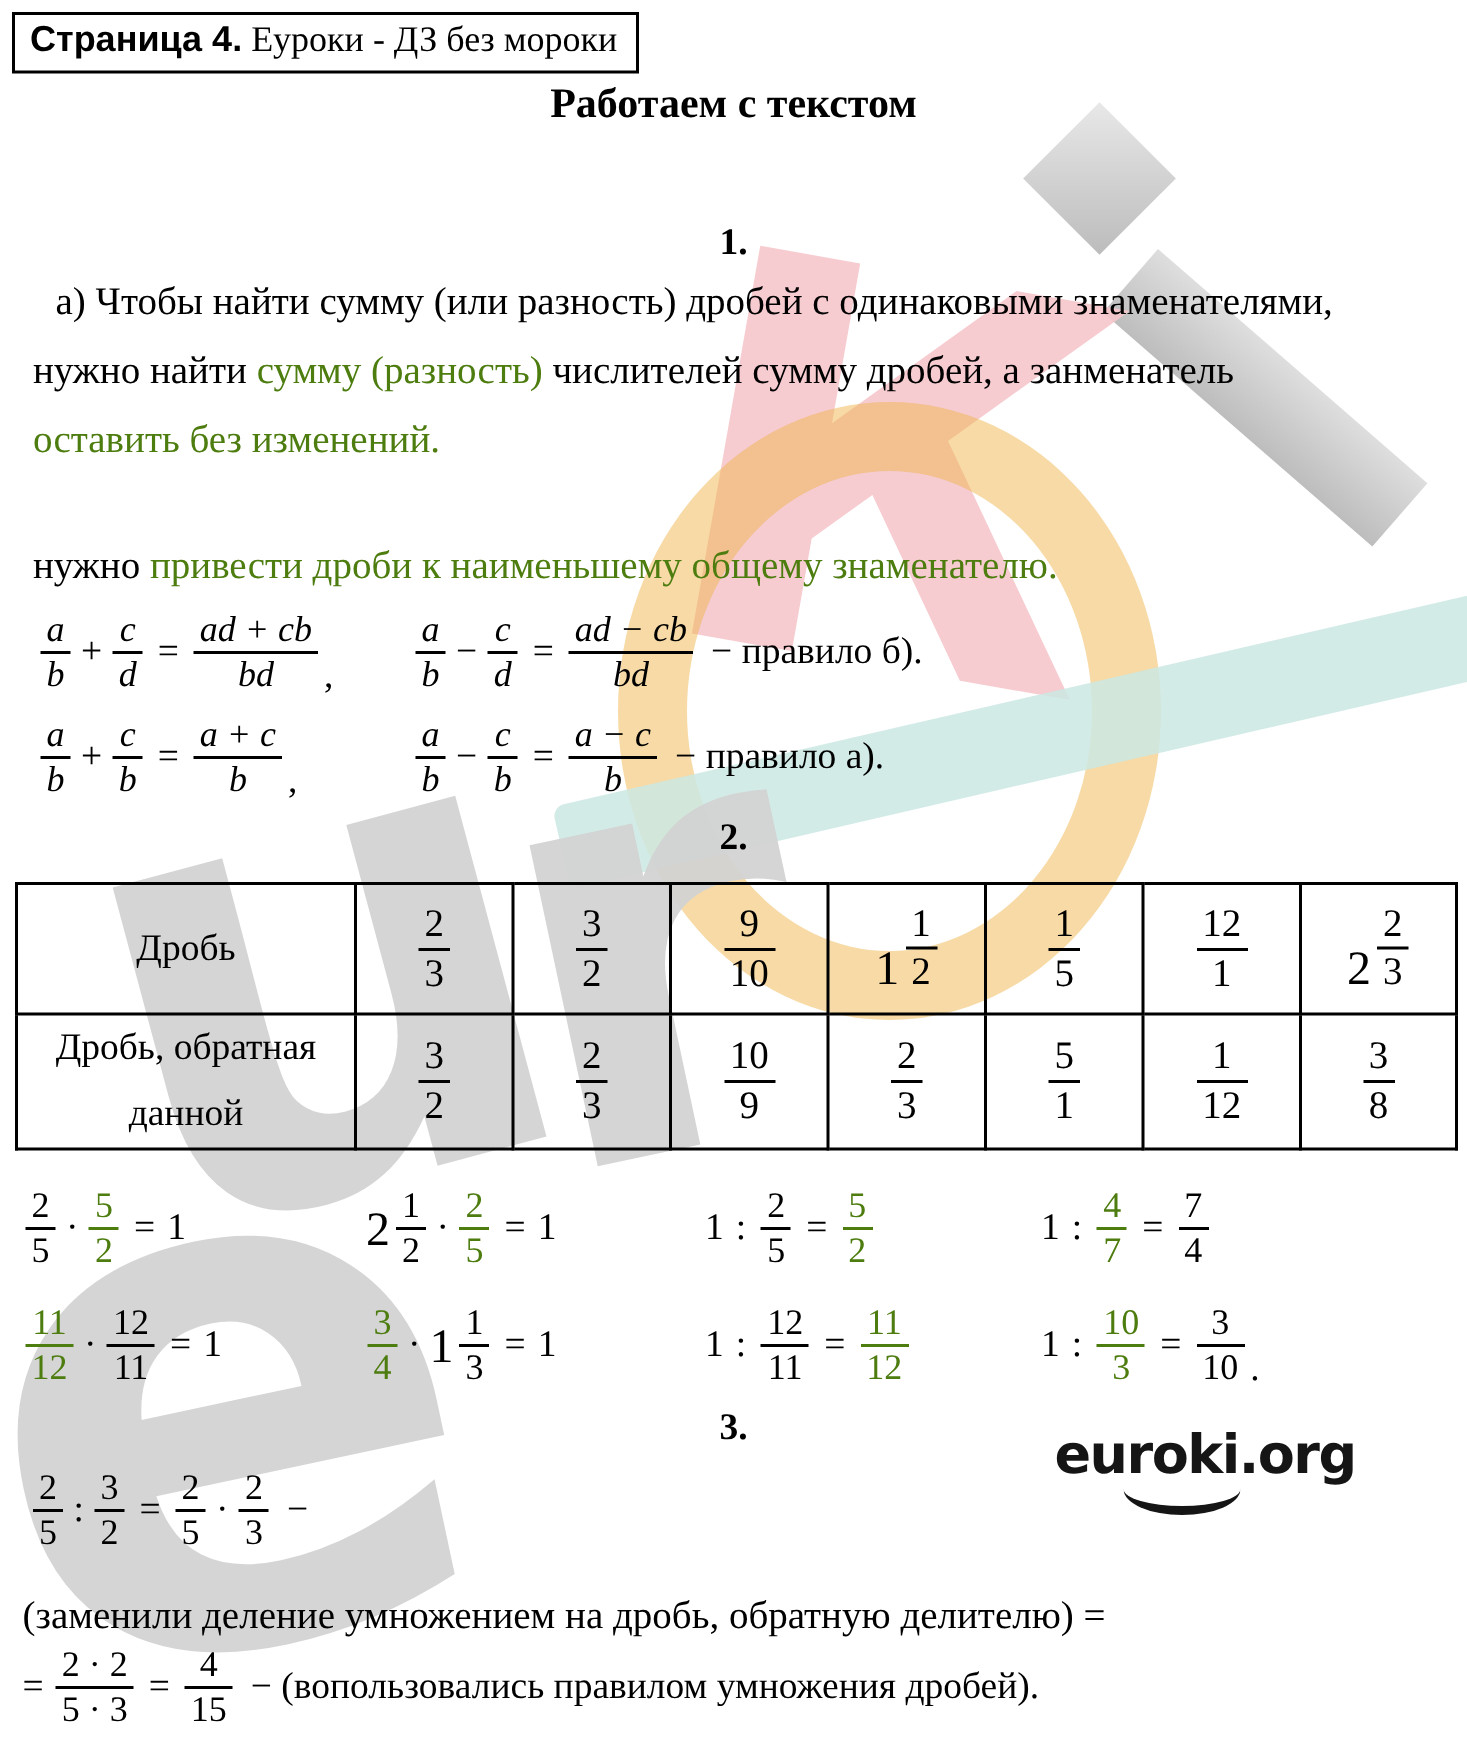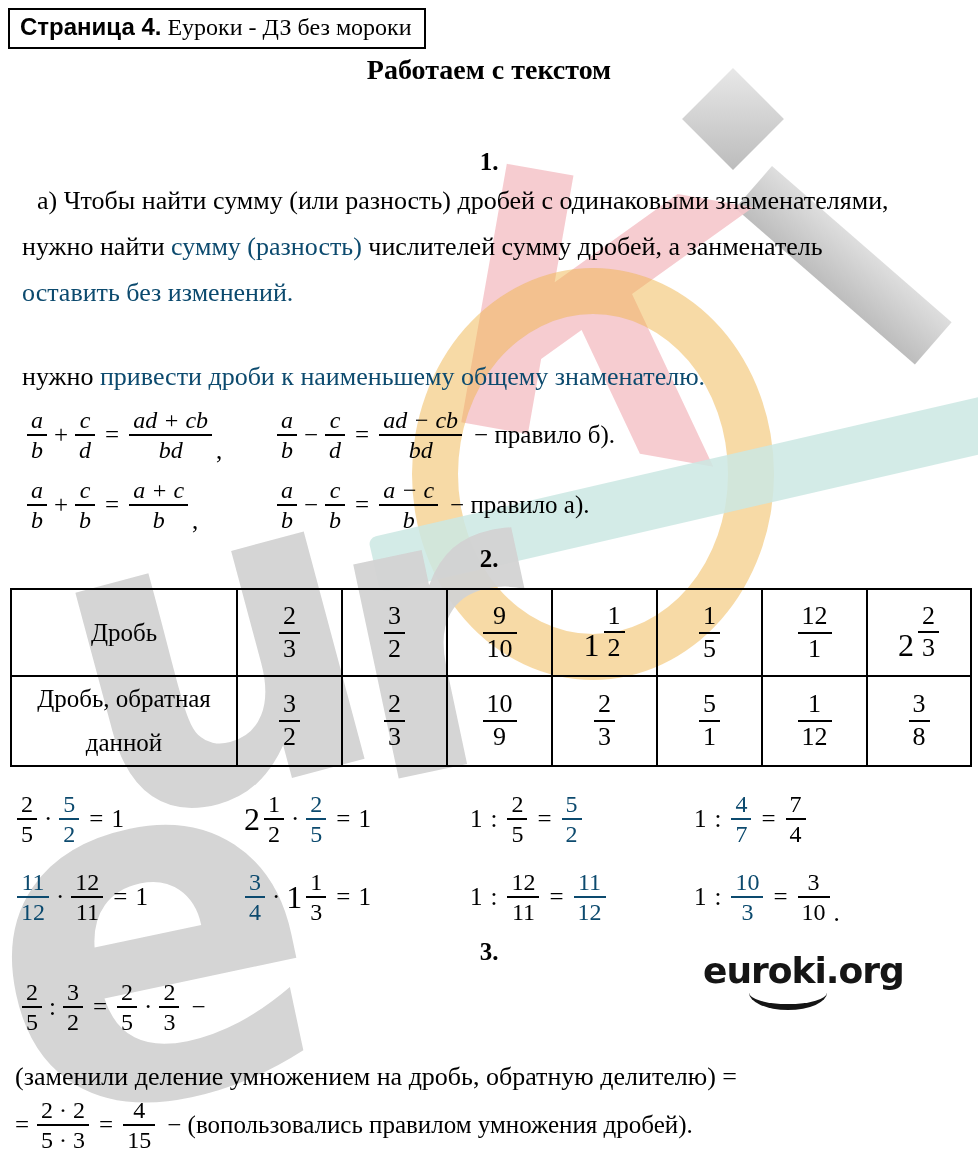--- a/index.html
+++ b/index.html
@@ -10,21 +10,21 @@
   .wm-letter{font-family:"DejaVu Sans",sans-serif;font-weight:bold;line-height:1;}
   
   .content{position:absolute;inset:0;z-index:1;}
   .abs{position:absolute;}
   .header-box{position:absolute;left:8px;top:8px;border:2px solid #000;padding:3px 12px 6px 10px;
               font-size:24px;white-space:nowrap;}
   .header-box .pg{font-family:"Liberation Sans",sans-serif;font-weight:bold;}
   .title{position:absolute;top:54px;left:0;width:100%;text-align:center;font-weight:bold;font-size:28px;}
   .secnum{position:absolute;left:0;width:100%;text-align:center;font-weight:bold;font-size:25px;}
   .para{position:absolute;font-size:26px;white-space:nowrap;}
-  .red{color:#0c4a6e;}
+  .red{color:#4d7c0f;}
   
   .eq{display:flex;align-items:center;font-size:25px;white-space:nowrap;}
   .fr{display:inline-block;text-align:center;font-size:24px;line-height:1.18;margin:0 2px;}
   .fr .num{display:block;padding:0 4px;}
   .fr .den{display:block;border-top:2px solid currentColor;padding:0 4px;}
   .it{font-style:italic;}
   .op{margin:0 8px;}
   .opt{margin:0 5px;}
   .whole{font-size:32px;margin:0 2px 0 1px;}
   .tailb{align-self:flex-end;margin-left:2px;}

